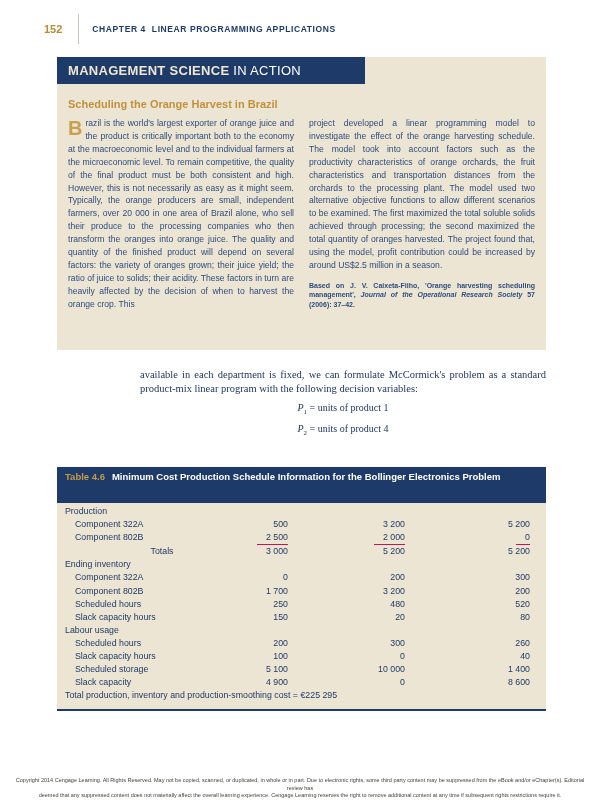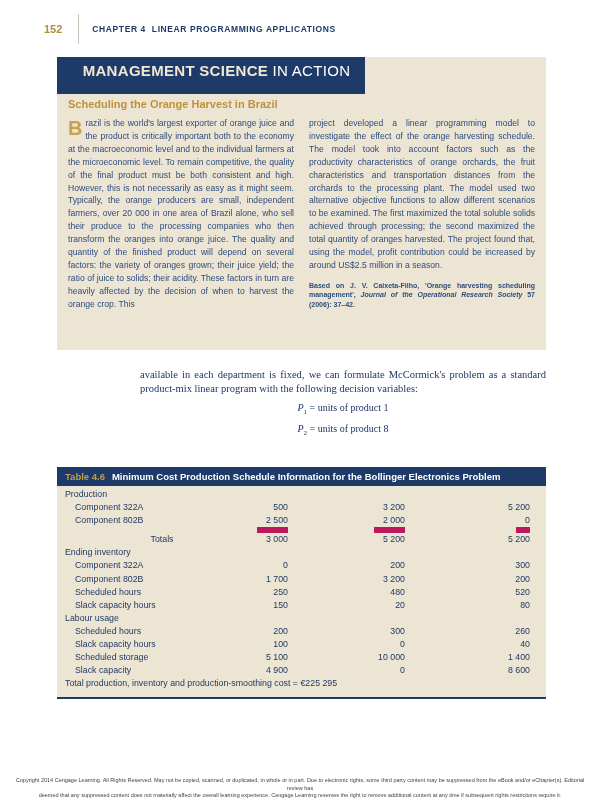--- a/index.html
+++ b/index.html
@@ -6,22 +6,22 @@
   body{width:600px;height:800px;position:relative;font-family:"Liberation Sans",sans-serif;overflow:hidden;}
 
   
   .runhead{position:absolute;left:28px;top:14px;display:flex;align-items:center;margin-left:16px;}
   .pagenum{color:#b28d3a;font-weight:bold;font-size:11px;}
   .head-divider{width:1px;height:30px;background:#c9c4ba;margin:0 13px 0 16px;}
   .chapter{color:#1e3a68;font-size:8.5px;font-weight:bold;letter-spacing:.6px;white-space:pre;}
 
   
   .msia{position:absolute;left:57px;top:57px;width:489px;height:293px;background:#ede5d3;}
-  .msia-banner{position:absolute;left:0;top:0;width:308px;height:37px;background:#1e3a68;
-    line-height:27px;padding-left:11px;box-sizing:border-box;font-size:15px;letter-spacing:.3px;text-align:center;}
+  .msia-banner{position:absolute;left:0;top:0;width:308px;height:27px;background:#1e3a68;
+    line-height:27px;padding-left:11px;box-sizing:border-box;font-size:13px;letter-spacing:.3px;}
   .msia-banner .b1{color:#efe7d4;font-weight:bold;}
   .msia-banner .b2{color:#ffffff;font-weight:normal;}
   .msia-title{position:absolute;left:11px;top:41px;color:#c0913c;font-weight:bold;font-size:11px;}
   .msia-cols{position:absolute;left:11px;right:11px;top:60px;display:flex;gap:15px;}
   .msia-col{flex:1;color:#2d4c7e;font-size:8.6px;line-height:12.9px;text-align:justify;}
   .dropcap{float:left;color:#c8a050;font-size:20px;line-height:18px;font-weight:bold;
     margin:2px 3px 0 0;font-family:"Liberation Sans",sans-serif;}
   .citation{margin-top:9px;font-size:7px;line-height:9.5px;font-weight:bold;color:#2d4c7e;text-align:justify;}
   .citation i{font-style:italic;}
 
@@ -29,33 +29,33 @@
   .bodypara{position:absolute;left:140px;top:368px;width:406px;font-family:"Liberation Serif",serif;
     font-size:10.5px;line-height:13.5px;color:#1d3664;text-align:justify;}
   .equations{position:absolute;left:140px;top:400px;width:406px;text-align:center;
     font-family:"Liberation Serif",serif;font-size:10px;line-height:15.5px;color:#1d3664;}
   .equations .evar{font-style:italic;}
   .equations sub{font-size:7px;}
 
   
   .tbl{position:absolute;left:57px;top:467px;width:489px;background:#ede5d3;
     border-bottom:2px solid #1e3a68;box-sizing:border-box;padding-bottom:7px;}
-  .tbl-titlebar{background:#1e3a68;height:19px;line-height:19px;padding-left:8px;font-size:9.5px;font-weight:bold;}
+  .tbl-titlebar{background:#1e3a68;height:36px;line-height:19px;padding-left:8px;font-size:9.5px;font-weight:bold;}
   .tbl-titlebar .tlabel{color:#c29c4a;margin-right:7px;}
   .tbl-titlebar .ttitle{color:#ffffff;}
   .thead{display:grid;grid-template-columns:175px 48px 117px 125px;padding:0 16px 0 8px;height:19px;
     align-items:center;border-bottom:1px solid #1e3a68;color:#b8913e;font-weight:bold;font-size:9px;}
   .thead .num{text-align:right;}
   .tbody{padding:2px 0 0 0;}
   .trow{display:grid;grid-template-columns:175px 48px 117px 125px;padding:0 30px 0 8px;
     line-height:13.1px;color:#1f3a66;font-size:8.8px;}
   .tcell.num{text-align:right;}
   .ind1{padding-left:10px;}
   .ind2{padding-left:19px;text-align:center;}
-  .uline{display:inline-block;border-bottom:6px solid #be185d;padding-left:9px;}
+  .uline{display:inline-block;border-bottom:1px solid #be185d;padding-left:9px;}
   .total-line{padding:0 16px 0 8px;line-height:13.1px;color:#1f3a66;font-size:8.8px;}
 
   
   .footer{position:absolute;left:10px;right:10px;top:777px;text-align:center;color:#44423c;
     font-size:5.5px;line-height:7.5px;}
 </style>
 </head>
 <body>
 
 <div class="runhead">
@@ -79,21 +79,21 @@
         <span>Based on J. V. Caixeta-Filho, 'Orange harvesting scheduling management', </span><i>Journal of the Operational Research Society</i><span> 57 (2006): 37–42.</span>
       </div>
     </div>
   </div>
 </div>
 
 <div class="bodypara">available in each department is fixed, we can formulate McCormick's problem as a standard product-mix linear program with the following decision variables:</div>
 
 <div class="equations">
   <div><span class="evar">P</span><sub>1</sub><span> = units of product 1</span></div>
-  <div><span class="evar">P</span><sub>2</sub><span> = units of product 8</span></div>
+  <div><span class="evar">P</span><sub>2</sub><span> = units of product 4</span></div>
 </div>
 
 <div class="tbl">
   <div class="tbl-titlebar">
     <span class="tlabel">Table 4.6</span><span class="ttitle">Minimum Cost Production Schedule Information for the Bollinger Electronics Problem</span>
   </div>
   <div class="tbody">
       <div class="trow">
         <div class="tcell label ind0">Production</div>
         <div class="tcell num"></div>

